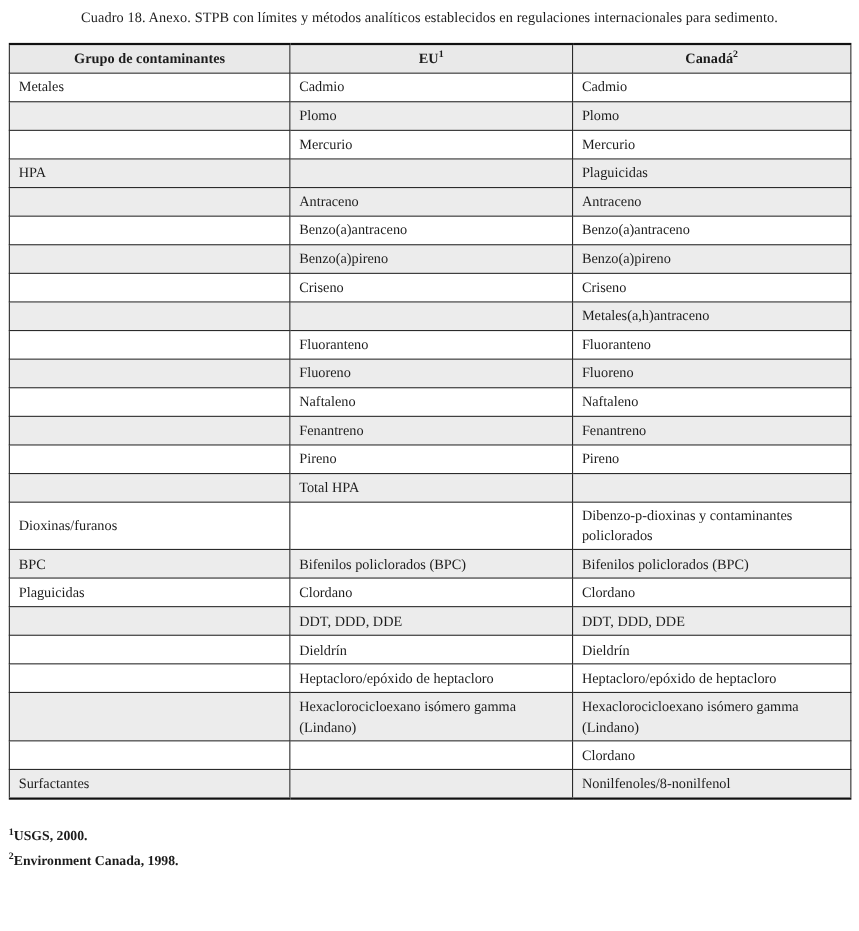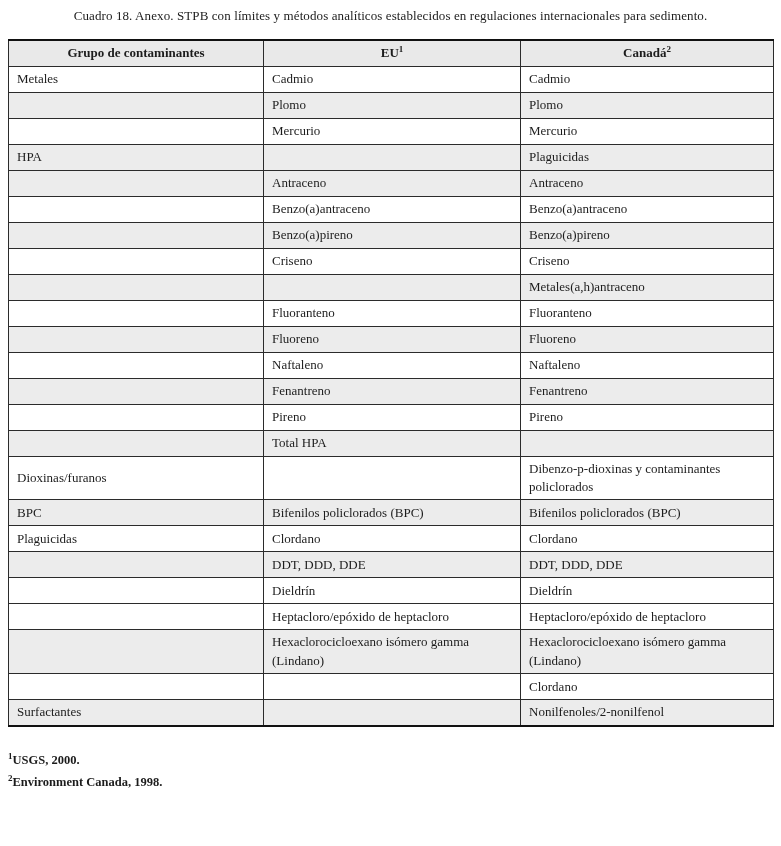--- a/index.html
+++ b/index.html
@@ -199,21 +199,21 @@
           <td>Hexaclorocicloexano isómero gamma (Lindano)</td>
         </tr>
         <tr>
           <td></td>
           <td></td>
           <td>Clordano</td>
         </tr>
         <tr class="alt">
           <td>Surfactantes</td>
           <td></td>
-          <td>Nonilfenoles/2-nonilfenol</td>
+          <td>Nonilfenoles/8-nonilfenol</td>
         </tr>
       </tbody>
   </table>
 
   <div class="footnotes">
     <div class="footnote"><sup class="fn">1</sup><span>USGS, 2000.</span></div>
     <div class="footnote"><sup class="fn">2</sup><span>Environment Canada, 1998.</span></div>
   </div>
 
 </div>

